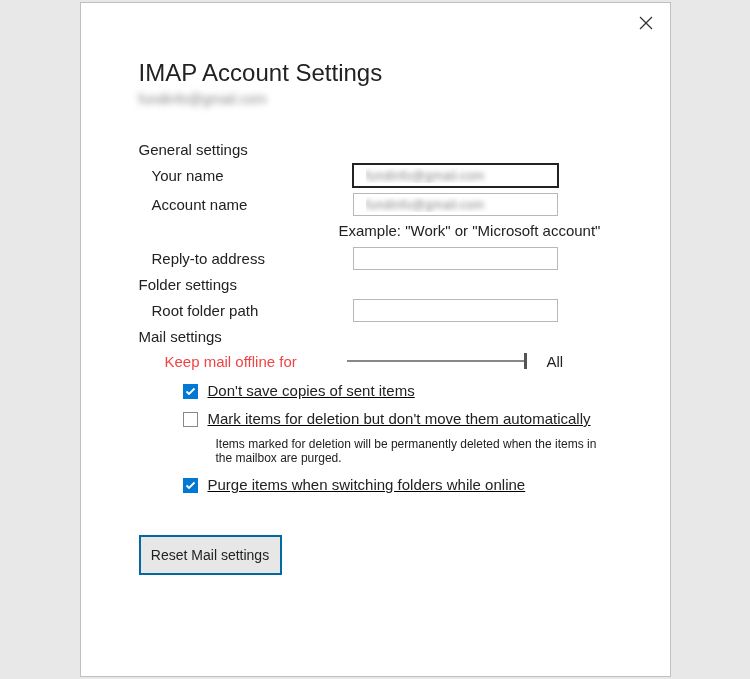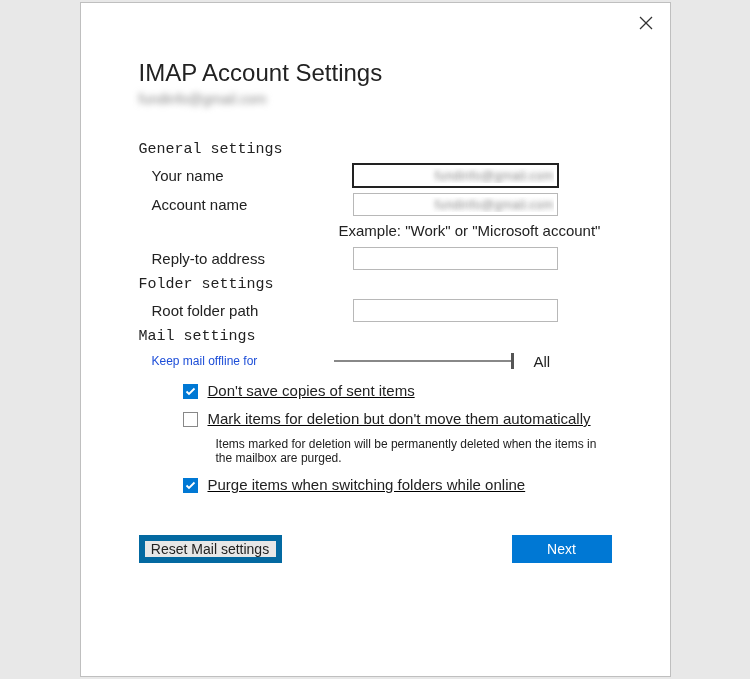--- a/index.html
+++ b/index.html
@@ -52,44 +52,42 @@
       color: #888;
       font-size: 14px;
       filter: blur(3px);
       margin-bottom: 34px;
       user-select: none;
     }
     .section-header {
       font-size: 15px;
       color: #222;
       margin-bottom: 6px;
-      font-family: Liberation Mono, monospace;
     }
     .form-row {
       display: flex;
       align-items: center;
       margin-bottom: 6px;
     }
     .label-col {
       width: 214px;
       padding-left: 13px;
       font-size: 15px;
       color: #222;
     }
     .input-col {
       flex: 1;
     }
     input[type="text"] {
       width: 205px;
       height: 23px;
       border: 1px solid #b8b8b8;
-      padding: 0 3px;
+      padding: 0 12px;
       font-size: 13px;
       color: #888;
-      text-align: right;
     }
     input.focused {
       border: 1px solid #222;
       outline: 1px solid #222;
     }
     input.blurred-text {
       color: transparent;
       text-shadow: 0 0 5px rgba(120,120,120,0.9);
     }
     .hint {
@@ -100,23 +98,24 @@
       margin-bottom: 8px;
       margin-left: 200px;
     }
     .slider-row {
       display: flex;
       align-items: center;
       margin-bottom: 10px;
       padding-left: 13px;
     }
     .slider-label {
-      font-size: 12px;
-      color: #1d4ed8;
+      font-size: 15px;
+      color: #ef4444;
       width: 182px;
+      margin-left: 13px;
     }
     .slider-track {
       position: relative;
       width: 180px;
       height: 20px;
       display: flex;
       align-items: center;
     }
     .slider-line {
       width: 100%;
@@ -172,23 +171,23 @@
       padding-left: 77px;
       margin-bottom: 10px;
       max-width: 470px;
     }
     .button-row {
       display: flex;
       justify-content: space-between;
       margin-top: 42px;
     }
     .btn {
-      height: 28px;
+      height: 40px;
       font-size: 14px;
-      border: 6px solid #0369a1;
+      border: 2px solid #0369a1;
       cursor: pointer;
       display: flex;
       align-items: center;
       justify-content: center;
     }
     .btn-reset {
       width: 143px;
       background: #e7e7e7;
       color: #222;
     }
@@ -280,16 +279,15 @@
       <div class="checkbox checked">
         <svg viewBox="0 0 11 11">
             <polyline points="1.5,5.5 4,8 9.5,2.5" stroke="#fff" stroke-width="1.8" fill="none"></polyline>
           </svg>
       </div>
       <div class="checkbox-label">Purge items when switching folders while online</div>
     </div>
 
     <div class="button-row">
       <div class="btn btn-reset">Reset Mail settings</div>
-      <div class="btn btn-next">Next</div>
     </div>
   </div>
 </div>
 
 </body></html>

